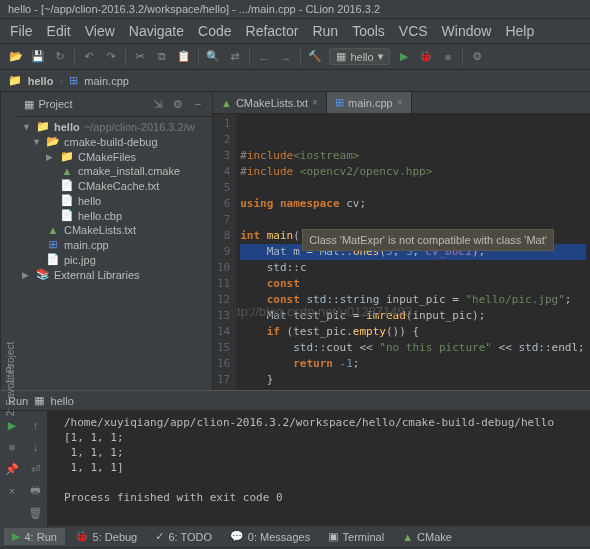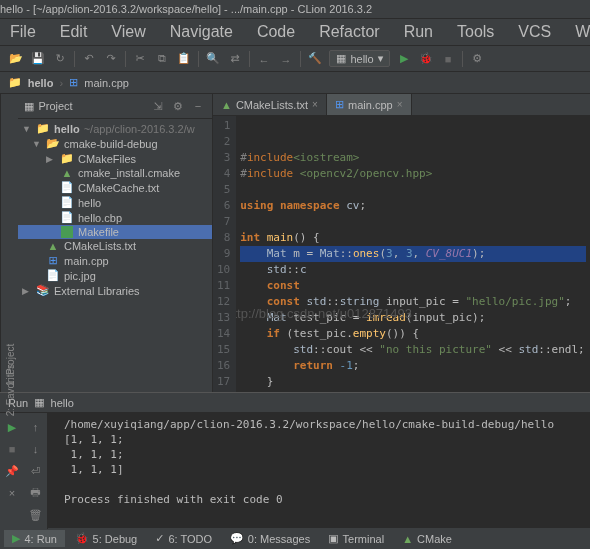--- a/index.html
+++ b/index.html
@@ -9,30 +9,30 @@
   background: #3c3f41;
   color: #bbb;
   width: 590px;
   height: 549px;
   overflow: hidden;
   position: relative;
 }
 .titlebar {
   background: #3c3f41;
   color: #bbb;
-  padding: 3px 0;
+  padding: 3px 8px;
   font-size: 11px;
   border-bottom: 1px solid #2b2b2b;
 }
 .menubar {
   background: #3c3f41;
   display: flex;
-  gap: 12px;
+  gap: 2px;
   padding: 2px 4px;
-  font-size: 16px;
+  font-size: 14px;
   border-bottom: 1px solid #2b2b2b;
 }
 .menubar span { padding: 2px 6px; cursor: pointer; }
 .toolbar {
   background: #3c3f41;
   display: flex;
   align-items: center;
   gap: 6px;
   padding: 4px 8px;
   border-bottom: 1px solid #2b2b2b;
@@ -353,27 +353,20 @@
           </div>
           <div class="tree-row ind2">
             <span class="tree-arrow"></span>
             <span class="tree-icon fi-txt">📄</span>
             <span class="tree-label">hello</span>
           </div>
           <div class="tree-row ind2">
             <span class="tree-arrow"></span>
             <span class="tree-icon fi-txt">📄</span>
             <span class="tree-label">hello.cbp</span>
-          </div>
-          <div class="tree-row ind2 selected">
-            <span class="tree-arrow"></span>
-            <span class="tree-icon">
-              <span class="fi-make"></span>
-            </span>
-            <span class="tree-label">Makefile</span>
           </div>
           <div class="tree-row ind1">
             <span class="tree-arrow"></span>
             <span class="tree-icon fi-cmake">▲</span>
             <span class="tree-label">CMakeLists.txt</span>
           </div>
           <div class="tree-row ind1">
             <span class="tree-arrow"></span>
             <span class="tree-icon fi-cpp">⊞</span>
             <span class="tree-label">main.cpp</span>
@@ -422,21 +415,21 @@
           <div>13</div>
           <div>14</div>
           <div>15</div>
           <div>16</div>
           <div>17</div>
           <div>18</div>
         </div>
       <div class="code" id="code">
         <div class="code-line"><span class="pp">#</span><span class="inc">include</span><span class="incpath">&lt;iostream&gt;</span></div><div class="code-line"><span class="pp">#</span><span class="inc">include</span> <span class="incpath">&lt;opencv2/opencv.hpp&gt;</span></div><div class="code-line">&nbsp;</div><div class="code-line"><span class="kw">using namespace</span> <span class="ty">cv</span>;</div><div class="code-line">&nbsp;</div><div class="code-line"><span class="kw">int</span> <span class="fn">main</span>() {</div><div class="code-line sel">    <span class="ty">Mat</span> m = <span class="ty">Mat</span>::<span class="fn">ones</span>(<span class="num">3</span>, <span class="num">3</span>, <span class="mac">CV_8UC1</span>);</div><div class="code-line">    <span class="ty">std</span>::<span class="ty">c</span></div><div class="code-line">    <span class="kw">const</span></div><div class="code-line">    <span class="kw">const</span> <span class="ty">std</span>::<span class="ty">string</span> input_pic = <span class="str">"hello/pic.jpg"</span>;</div><div class="code-line">    <span class="ty">Mat</span> test_pic = <span class="fn">imread</span>(input_pic);</div><div class="code-line">    <span class="kw">if</span> (test_pic.<span class="fn">empty</span>()) {</div><div class="code-line">        <span class="ty">std</span>::cout &lt;&lt; <span class="str">"no this picture"</span> &lt;&lt; <span class="ty">std</span>::endl;</div><div class="code-line">        <span class="kw">return</span> <span class="num">-1</span>;</div><div class="code-line">    }</div><div class="code-line">    <span class="fn">namedWindow</span>(windows_name);</div>
         
-      <div class="watermark" style="left:-10px; top:190px;">http://blog.csdn.net/u012871493</div></div>
+      <div class="tooltip" style="left:66px; top:115px;">Class 'MatExpr' is not compatible with class 'Mat'</div><div class="watermark" style="left:-10px; top:190px;">http://blog.csdn.net/u012871493</div></div>
     </div>
   </div>
 </div>
 
 <div class="run-panel">
   <div class="run-header">
     <span>Run</span>
     <span>▦</span>
     <span>hello</span>
   </div>

